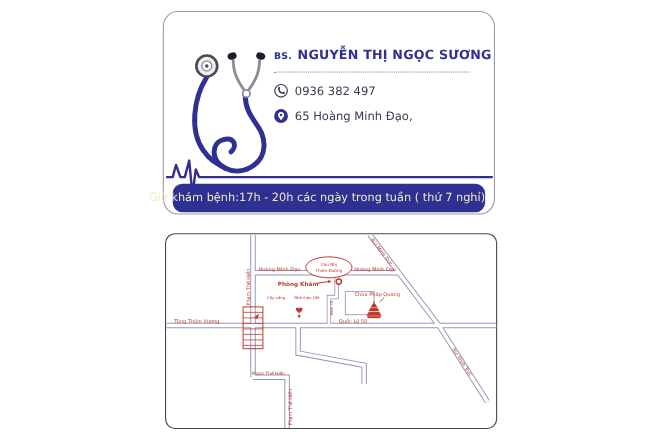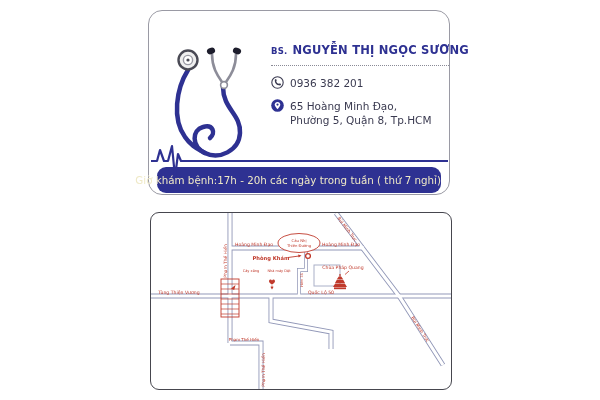--- a/index.html
+++ b/index.html
@@ -3,21 +3,21 @@
 <meta charset="utf-8">
 <style>
   html,body{margin:0;padding:0;background:#fff;}
   *{box-sizing:border-box;}
   .stage{position:relative;width:600px;height:400px;background:#ffffff;overflow:hidden;
          font-family:"DejaVu Sans",sans-serif;}
   
   .biz-card{position:absolute;left:148px;top:10px;width:302px;height:185px;
             background:#fff;border:1.5px solid #9a9aa4;border-radius:14px;}
   .steth{position:absolute;left:12px;top:26px;}
-  .bc-right{position:absolute;left:122px;top:28px;width:182px;}
+  .bc-right{position:absolute;left:100px;top:28px;width:182px;}
   .bc-title{white-space:nowrap;color:#2e3192;}
   .bc-prefix{font-size:8.5px;font-weight:600;letter-spacing:.2px;}
   .bc-name{font-size:11.5px;font-weight:bold;letter-spacing:.2px;}
   .bc-it{font-style:italic;color:#44445c;font-size:9.5px;line-height:14px;margin-top:9px;}
   .bc-it div{white-space:nowrap;}
   .dotted{border-top:1.6px dotted #8a8a96;margin-top:7px;width:178px;}
   .row{display:flex;align-items:center;margin-top:10px;color:#3a3a50;font-size:10.5px;}
   .row .ic{width:13px;height:13px;margin-right:6px;flex:0 0 13px;}
   .addr2{margin-left:19px;margin-top:2px;color:#3a3a50;font-size:10.5px;}
   .ekg{position:absolute;left:1px;top:132px;z-index:3;}
@@ -62,32 +62,31 @@
       </div>
       <div class="dotted"></div>
 
       <div class="row">
         <svg class="ic" viewBox="0 0 13 13">
           <circle cx="6.5" cy="6.5" r="5.7" fill="none" stroke="#3a3a50" stroke-width="1.1"></circle>
           <path d="M4.6,4.2 C4.1,6.9 6.2,9 8.9,8.5" fill="none" stroke="#3a3a50" stroke-width="1.5" stroke-linecap="round"></path>
           <circle cx="4.7" cy="4.1" r="0.9" fill="#3a3a50"></circle>
           <circle cx="9.0" cy="8.4" r="0.9" fill="#3a3a50"></circle>
         </svg>
-        <span>0936 382 201</span>
+        <span>0936 382 497</span>
       </div>
 
       <div class="row">
         <svg class="ic" viewBox="0 0 13 13">
           <circle cx="6.5" cy="6.5" r="6.3" fill="#2e3192"></circle>
           <path d="M6.5,2.9 C4.9,2.9 3.7,4.1 3.7,5.6 C3.7,7.5 6.5,10.3 6.5,10.3 C6.5,10.3 9.3,7.5 9.3,5.6 C9.3,4.1 8.1,2.9 6.5,2.9 Z" fill="#fff"></path>
           <circle cx="6.5" cy="5.6" r="1.1" fill="#2e3192"></circle>
         </svg>
         <span>65 Hoàng Minh Đạo,</span>
       </div>
-      <div class="addr2">Phường 5, Quận 8, Tp.HCM</div>
     </div>
 
     <svg class="ekg" width="300" height="40" viewBox="0 0 300 40">
       <polyline points="1,18 7,18 10,7 14,18 18,18 22,3 25,34 28,11 31,18 298,18" fill="none" stroke="#2e3192" stroke-width="2.2" stroke-linejoin="round"></polyline>
     </svg>
 
     <div class="banner">
       <span>Giờ khám bệnh:17h - 20h các ngày trong tuần ( thứ 7 nghỉ)</span>
     </div>
   </div>

